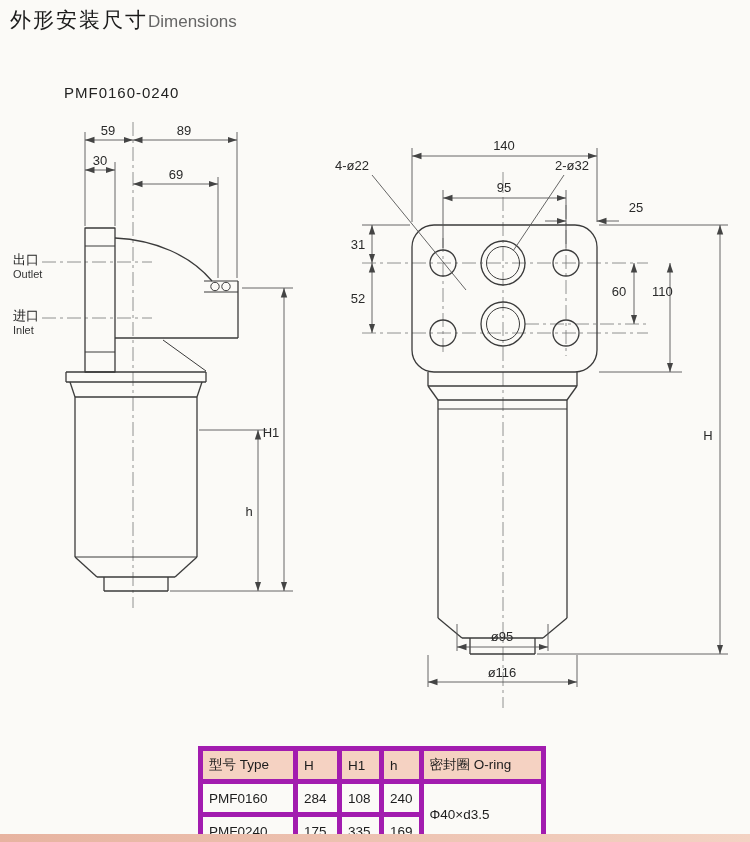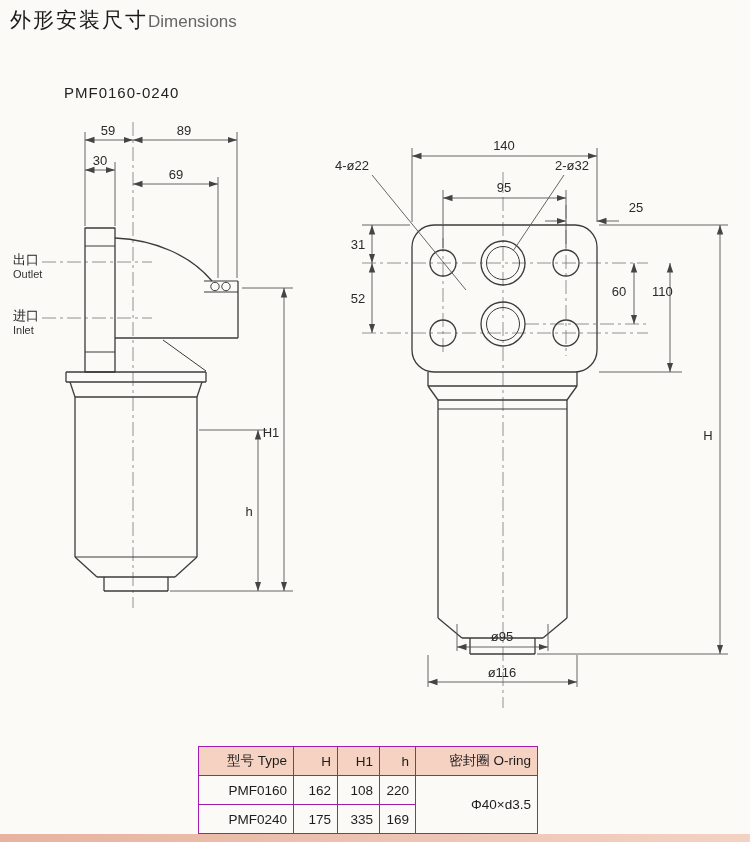--- a/index.html
+++ b/index.html
@@ -19,21 +19,21 @@
   .dl{stroke:#555;stroke-width:0.9;fill:none;}
   .cl{stroke:#777;stroke-width:0.8;fill:none;stroke-dasharray:14 4 3 4;}
   text{fill:#2a2a2a;font-size:13px;font-family:"Liberation Sans","DejaVu Sans",sans-serif;}
   text.small{font-size:11px;fill:#333;}
   text.cnlab{font-size:13px;fill:#1d1d1d;}
   .spec-table{
     position:absolute;left:198px;top:746px;border-collapse:collapse;
     font-size:13.5px;color:#1d1d1d;table-layout:fixed;
   }
   .spec-table th,.spec-table td{
-    border:1px solid #a21caf;text-align:right;padding:0 6px;height:28px;
+    border:5px solid #a21caf;text-align:left;padding:0 6px;height:28px;
     font-weight:normal;white-space:nowrap;
   }
   .spec-table th{background:#f5d2c2;}
   .col-type{width:95px;}.col-h{width:44px;}.col-h1{width:42px;}.col-hh{width:36px;}.col-oring{width:122px;}
   .bottom-strip{
     position:absolute;left:0;bottom:0;width:750px;height:8px;
     background:linear-gradient(to right,#e7b3a0,#f3d2c3);
   }
 </style>
 </head>
@@ -226,23 +226,23 @@
   <tbody>
       <tr>
     <th>型号 Type</th>
     <th>H</th>
     <th>H1</th>
     <th>h</th>
     <th>密封圈 O-ring</th>
   </tr>
   <tr>
     <td>PMF0160</td>
-    <td>162</td>
+    <td>284</td>
     <td>108</td>
-    <td>220</td>
+    <td>240</td>
     <td rowspan="2">Φ40×d3.5</td>
   </tr>
   <tr>
     <td>PMF0240</td>
     <td>175</td>
     <td>335</td>
     <td>169</td>
   </tr>
 </tbody>
   </table>

